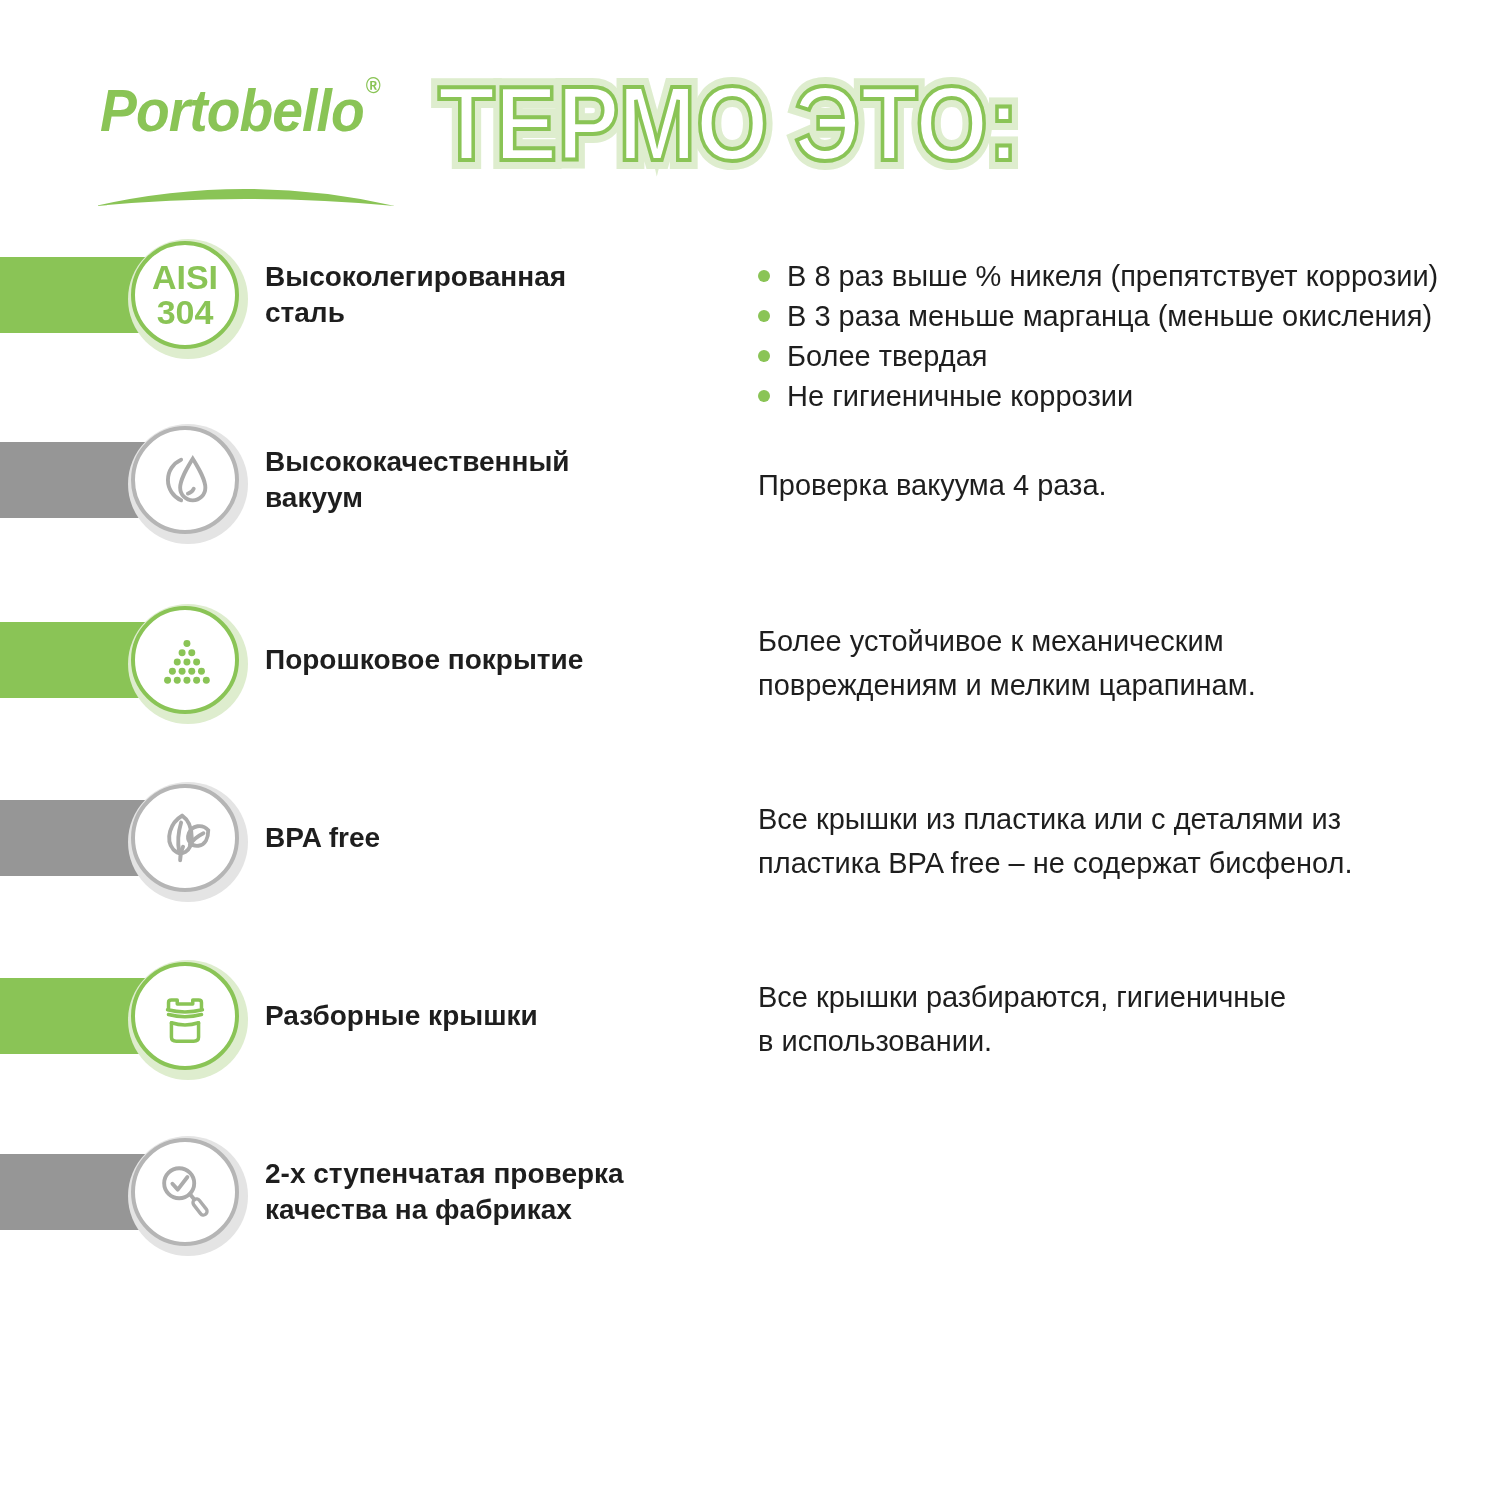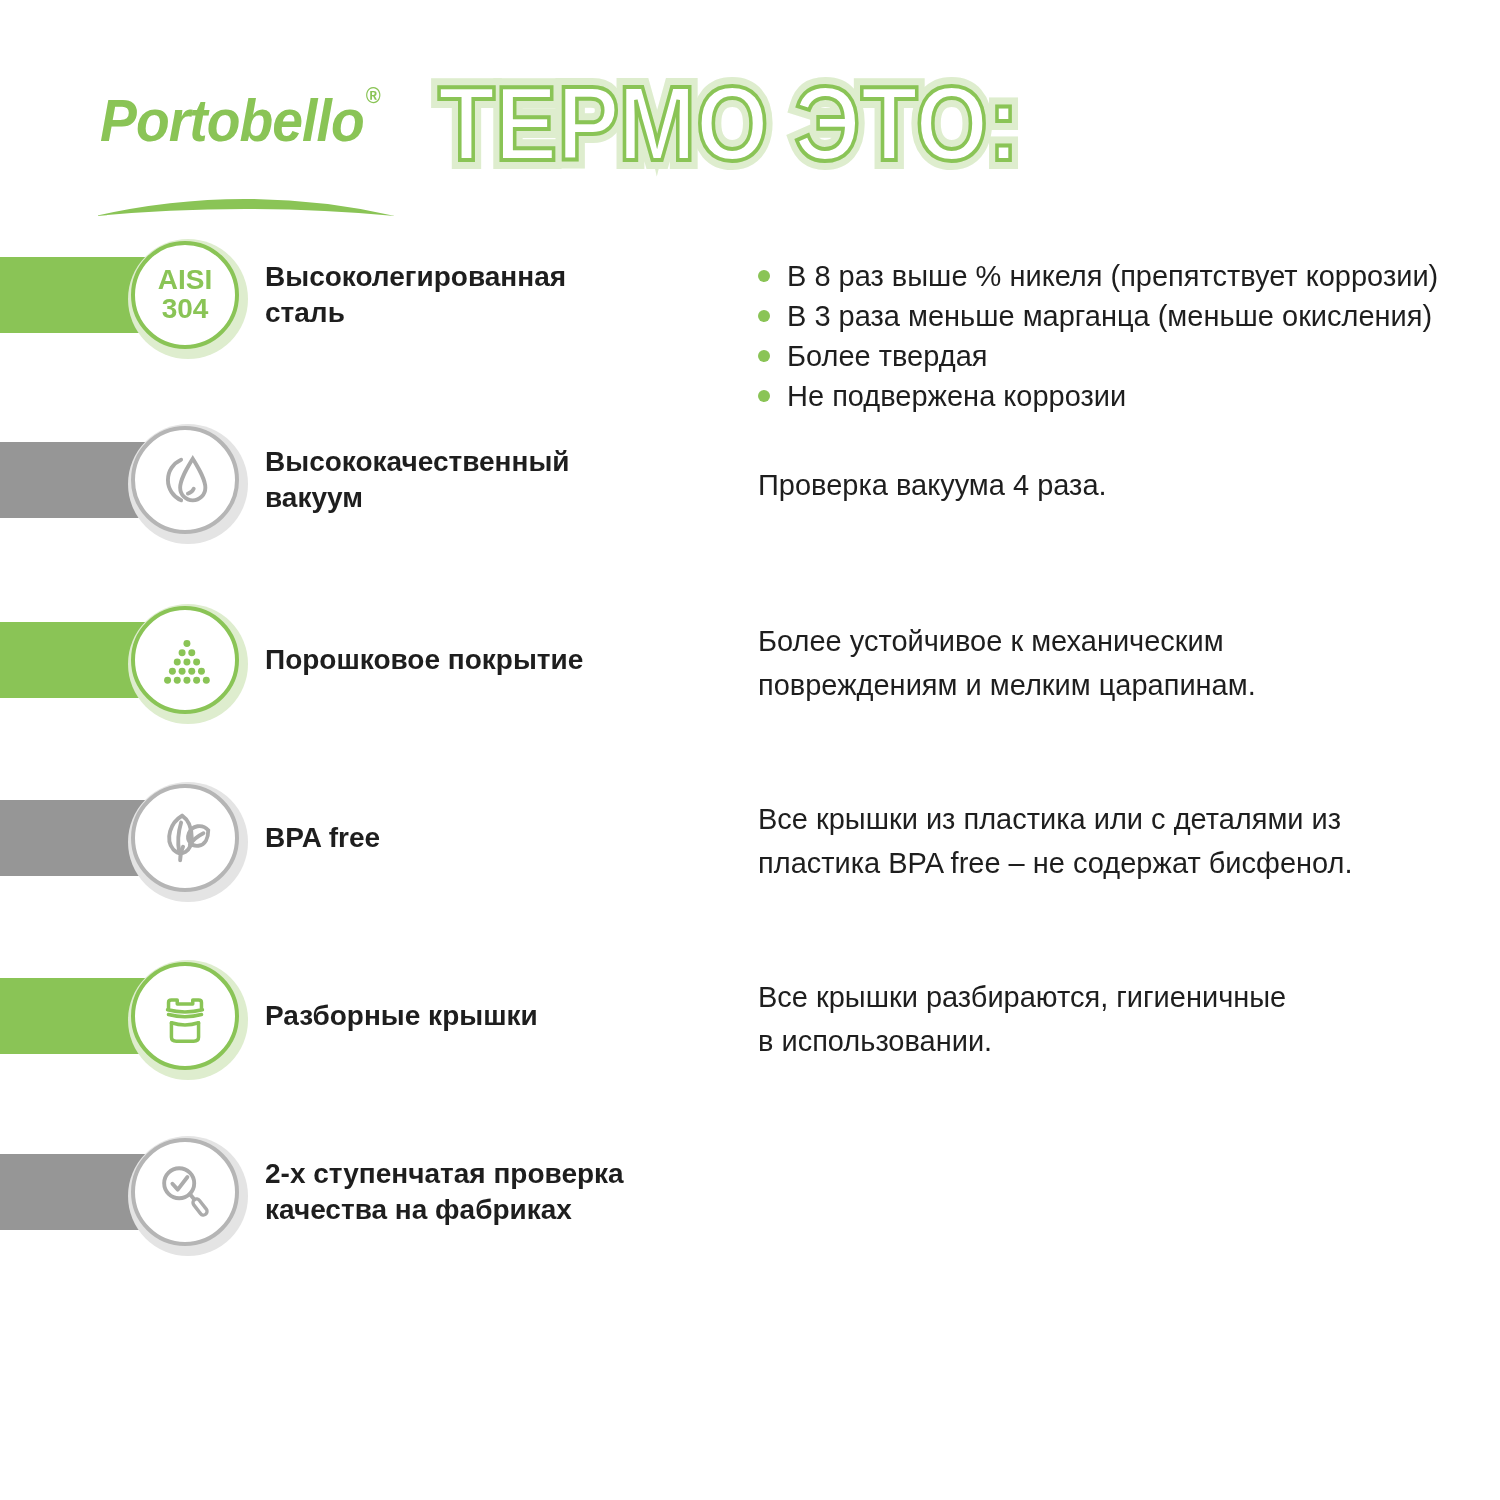--- a/index.html
+++ b/index.html
@@ -9,21 +9,21 @@
     --gray-mid:#AFAFAF;
     --gray-pale:#E4E4E4;
     --ink:#1E1E1E;
   }
   *{margin:0;padding:0;box-sizing:border-box;}
   html,body{width:1500px;height:1500px;background:#fff;overflow:hidden;
     font-family:"Liberation Sans", sans-serif;color:var(--ink);}
   .stage{position:relative;width:1500px;height:1500px;background:#fff;}
 
   
-  .logo-wrap{position:absolute;left:100px;top:84px;}
+  .logo-wrap{position:absolute;left:100px;top:74px;}
   .logo-text{display:inline-block;font-style:italic;font-weight:bold;font-size:60px;
     letter-spacing:-1px;color:var(--green);transform:scaleX(.92);transform-origin:left top;
     line-height:1.1;}
   .logo-reg{font-size:22px;font-style:italic;font-weight:bold;color:var(--green);
     vertical-align:38px;margin-left:2px;}
   .logo-swoosh{position:absolute;left:-5px;top:108px;}
 
   .termo{position:absolute;left:438px;top:70px;font-weight:bold;font-size:106px;
     line-height:1;transform:scaleX(.88);transform-origin:left top;white-space:nowrap;}
   .termo .halo-text{position:absolute;left:0;top:0;color:var(--green-pale);
@@ -37,21 +37,21 @@
   .bar.green{background:var(--green);}
   .bar.gray{background:var(--gray);}
   .halo{position:absolute;left:128px;top:calc(var(--cy) - 56px);width:120px;height:120px;
     border-radius:50%;z-index:2;}
   .halo.green{background:var(--green-pale);}
   .halo.gray{background:var(--gray-pale);}
   .circle{position:absolute;left:131px;top:calc(var(--cy) - 54px);width:108px;height:108px;
     border-radius:50%;background:#fff;border:4px solid var(--green);z-index:3;
     display:flex;align-items:center;justify-content:center;}
   .circle.gray{border-color:#B5B5B5;}
-  .badge-text{font-weight:bold;font-size:28px;line-height:1.03;color:var(--green);
+  .badge-text{font-weight:bold;font-size:34px;line-height:1.03;color:var(--green);
     text-align:center;white-space:pre-line;letter-spacing:0px;}
   .title{position:absolute;left:265px;top:var(--cy);transform:translateY(-50%);
     font-size:28px;font-weight:bold;line-height:1.3;white-space:pre-line;z-index:4;}
   .desc{position:absolute;left:758px;font-size:29px;line-height:1.5;white-space:pre-line;z-index:4;}
   .bullets{position:absolute;left:758px;list-style:none;z-index:4;}
   .bullets li{display:flex;align-items:flex-start;font-size:29px;line-height:40px;text-align:right;}
   .dot{width:12px;height:12px;border-radius:50%;background:var(--green);
     margin:14px 17px 0 0;flex-shrink:0;}
   svg{display:block;}
 </style>
@@ -89,21 +89,21 @@
       <li>
           <span class="dot"></span>
           <span>В 3 раза меньше марганца (меньше окисления)</span>
         </li>
       <li>
           <span class="dot"></span>
           <span>Более твердая</span>
         </li>
       <li>
           <span class="dot"></span>
-          <span>Не подвержена коррозии</span>
+          <span>Не гигиеничные коррозии</span>
         </li>
     </ul>
   </section>
 
   <section class="feature" style="--cy:480px">
     <div class="bar gray"></div>
     <div class="halo gray"></div>
     <div class="circle gray">
       <svg width="62" height="62" viewBox="0 0 64 64" fill="none" stroke="#ABABAB" stroke-width="4" stroke-linecap="round">
         <path d="M28,11 A23,23 0 0 0 28,53"></path>

